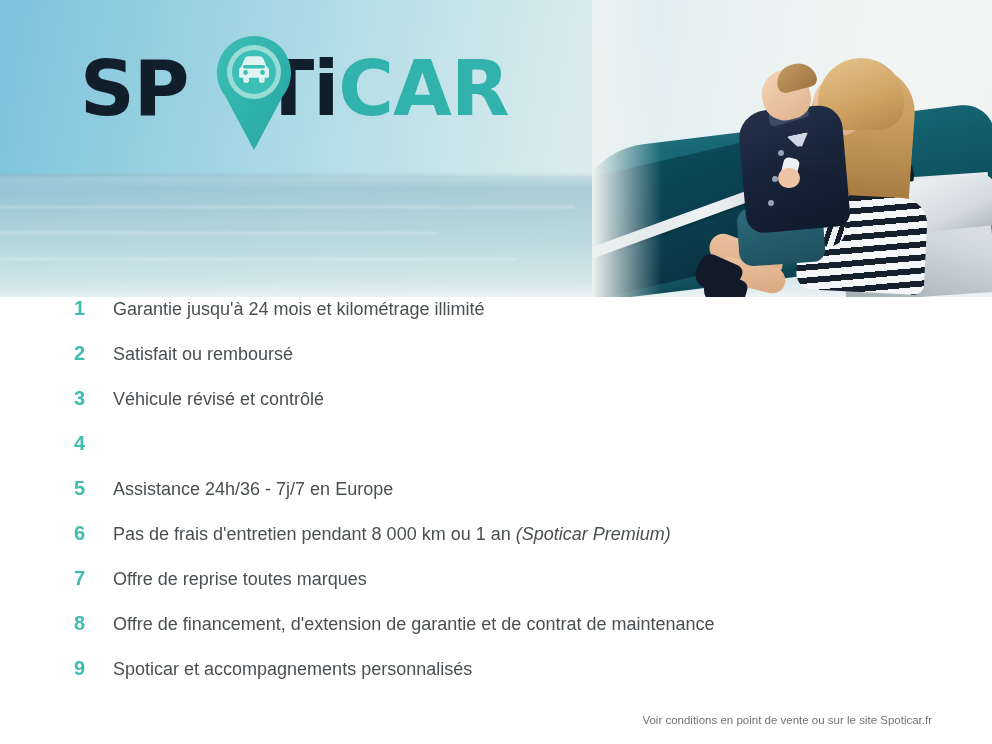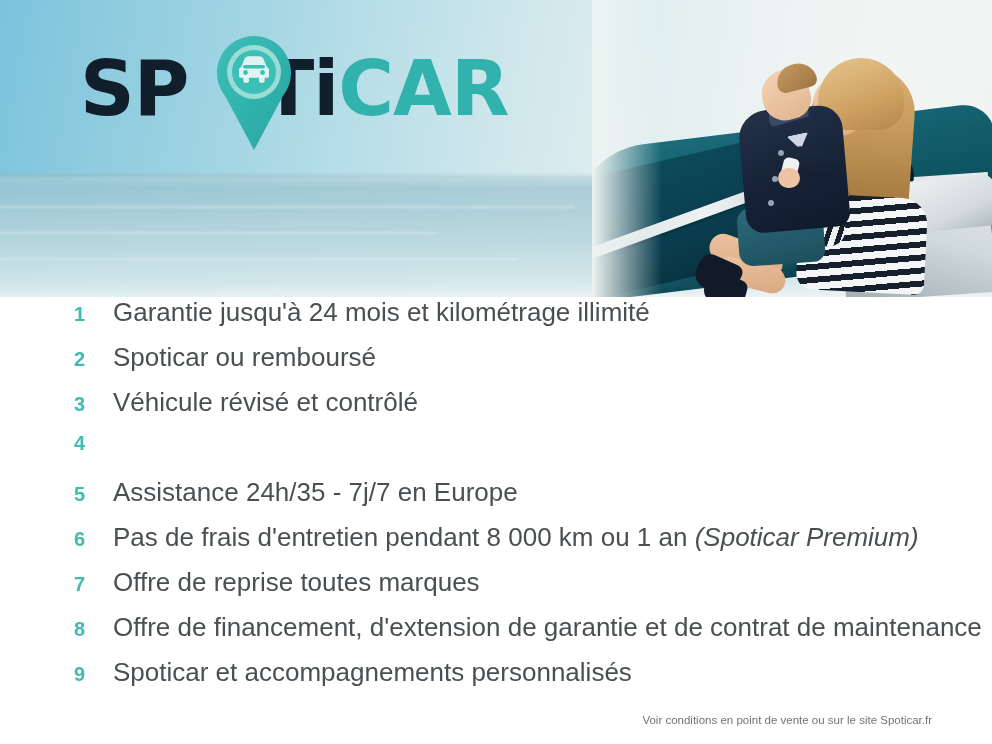--- a/index.html
+++ b/index.html
@@ -237,21 +237,21 @@
   .row {
     display:flex; align-items:baseline;
     height:45px; padding-left:74px;
   }
   .row-num {
     width:39px; flex:none;
     font-size:20px; font-weight:700; color:#3fbcae;
     font-family:"Liberation Sans", sans-serif;
   }
   .row-text {
-    font-size:26px; color:#4a4f52; font-weight:400;
+    font-size:18px; color:#4a4f52; font-weight:400;
     font-family:"Liberation Sans", sans-serif;
     white-space:nowrap;
   }
   .row-text .it { font-style:italic; }
 
   
   .footnote {
     position:absolute; right:24px; bottom:18px;
     font-size:11.5px; color:#6f7477;
     font-family:"Liberation Sans", sans-serif;
@@ -333,35 +333,35 @@
 
   <div class="list">
 
     <div class="row">
       <span class="row-num">1</span>
       <span class="row-text">Garantie jusqu'à 24 mois et kilométrage illimité</span>
     </div>
 
     <div class="row">
       <span class="row-num">2</span>
-      <span class="row-text">Spoticar ou remboursé</span>
+      <span class="row-text">Satisfait ou remboursé</span>
     </div>
 
     <div class="row">
       <span class="row-num">3</span>
       <span class="row-text">Véhicule révisé et contrôlé</span>
     </div>
 
     <div class="row">
       <span class="row-num">4</span>
     </div>
 
     <div class="row">
       <span class="row-num">5</span>
-      <span class="row-text">Assistance 24h/35 - 7j/7 en Europe</span>
+      <span class="row-text">Assistance 24h/36 - 7j/7 en Europe</span>
     </div>
 
     <div class="row">
       <span class="row-num">6</span>
       <span class="row-text"><span>Pas de frais d'entretien pendant 8 000 km ou 1 an </span><span class="it">(Spoticar Premium)</span></span>
     </div>
 
     <div class="row">
       <span class="row-num">7</span>
       <span class="row-text">Offre de reprise toutes marques</span>

